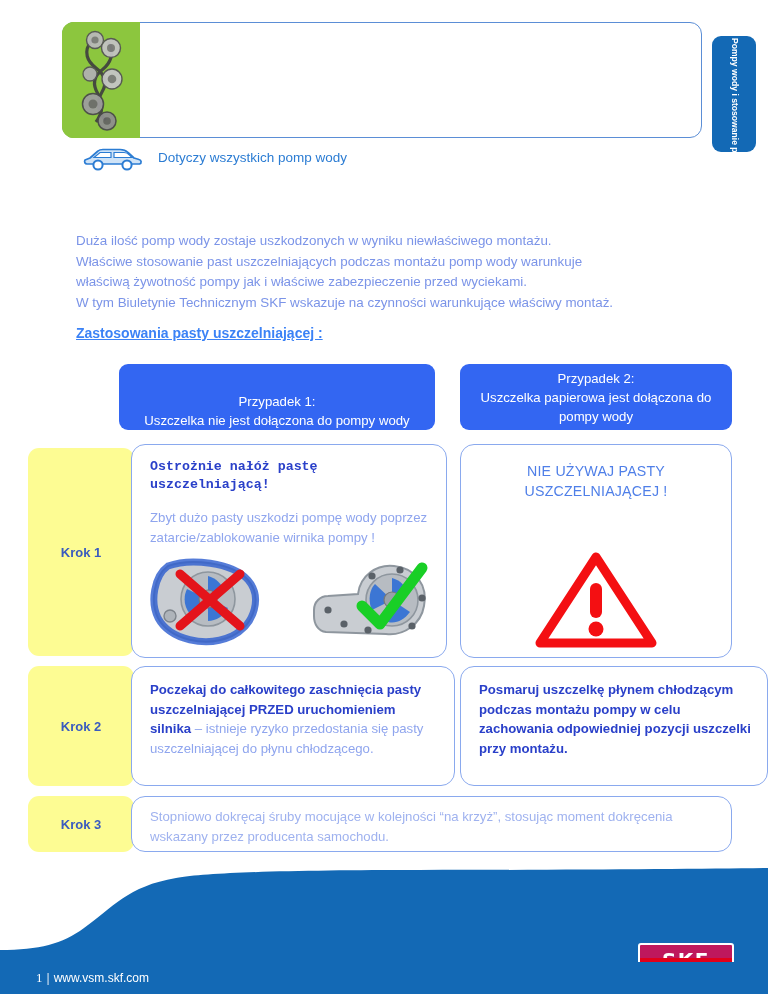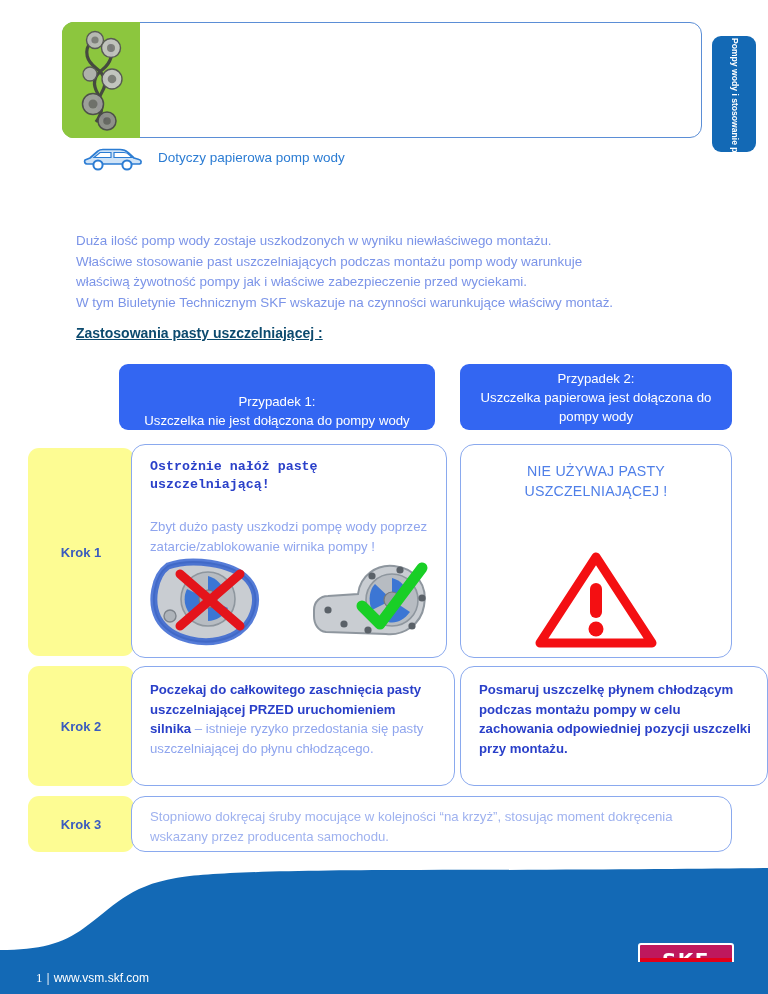--- a/index.html
+++ b/index.html
@@ -133,21 +133,21 @@
     color: #7b94e8;
     font-size: 13.4px;
     line-height: 20.5px;
   }
 
   
   .section-heading {
     position: absolute;
     left: 76px;
     top: 325px;
-    color: #0c4a6e;
+    color: #3b82f6;
     font-size: 14px;
     font-weight: 600;
     text-decoration: underline;
   }
 
   
   .case-header {
     position: absolute;
     top: 364px;
     height: 66px;
@@ -205,21 +205,21 @@
     color: #2a40c9;
     font-size: 13.3px;
     font-weight: 700;
     line-height: 18px;
     font-family: Liberation Mono, monospace;
   }
   .card-body-light {
     color: #8fa5ee;
     font-size: 13.2px;
     line-height: 20px;
-    margin-top: 23px;
+    margin-top: 14px;
   }
   .card-body-bold {
     color: #2a40c9;
     font-size: 13.2px;
     font-weight: 700;
     line-height: 19.5px;
   }
   .card-heading-center {
     color: #4f7fe8;
     font-size: 14.2px;
@@ -359,21 +359,21 @@
   <div class="notice-row">
     <div class="notice-icon">
       <svg width="62" height="26" viewBox="0 0 62 26">
         <path d="M5 18 C3 18 2 16 3 14 L8 12 L16 5 C17 4 19 3.5 21 3.5 L38 3.5 C41 3.5 44 4.5 46 6.5 L52 12 L57 13.5 C59.5 14 60 17 57.5 18 Z" fill="#cfe3f7" stroke="#2b7cd3" stroke-width="1.7" stroke-linejoin="round"></path>
         <path d="M12 11.5 L18 6.5 L29 6.5 L29 11.5 Z" fill="#ffffff" stroke="#2b7cd3" stroke-width="1.2"></path>
         <path d="M32 6.5 L42 6.5 C44 6.5 46 7.5 47.5 9 L50 11.5 L32 11.5 Z" fill="#ffffff" stroke="#2b7cd3" stroke-width="1.2"></path>
         <circle cx="16" cy="19" r="4.6" fill="#ffffff" stroke="#2b7cd3" stroke-width="2"></circle>
         <circle cx="45" cy="19" r="4.6" fill="#ffffff" stroke="#2b7cd3" stroke-width="2"></circle>
       </svg>
     </div>
-    <div class="notice-text-blue">Dotyczy papierowa pomp wody</div>
+    <div class="notice-text-blue">Dotyczy wszystkich pomp wody</div>
   </div>
 
 
 </div>
 
 <div class="intro-para">
   <div>Duża ilość pomp wody zostaje uszkodzonych w wyniku niewłaściwego montażu.</div>
   <div>Właściwe stosowanie past uszczelniających podczas montażu pomp wody warunkuje</div>
   <div>właściwą żywotność pompy jak i właściwe zabezpieczenie przed wyciekami.</div>
   <div>W tym Biuletynie Technicznym SKF wskazuje na czynności warunkujące właściwy montaż.</div>

